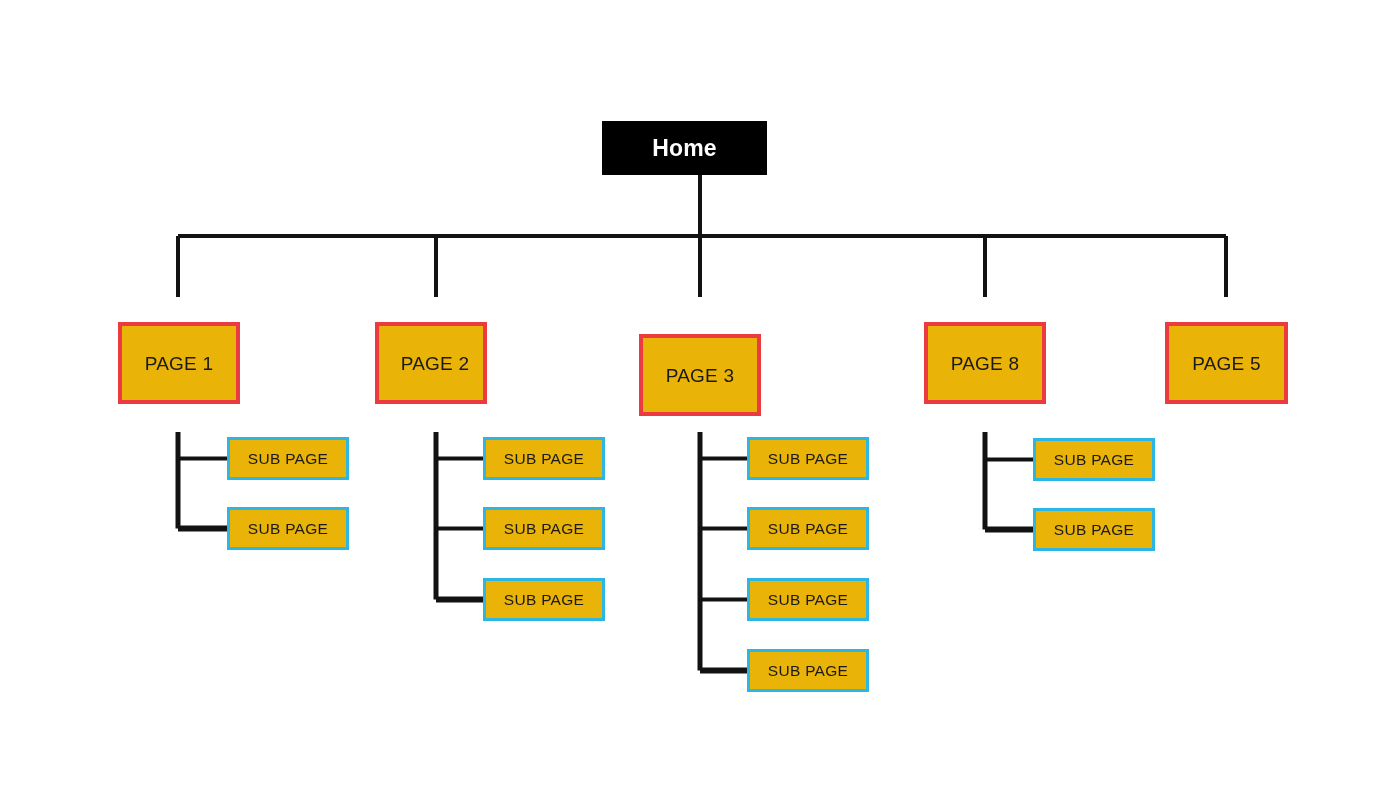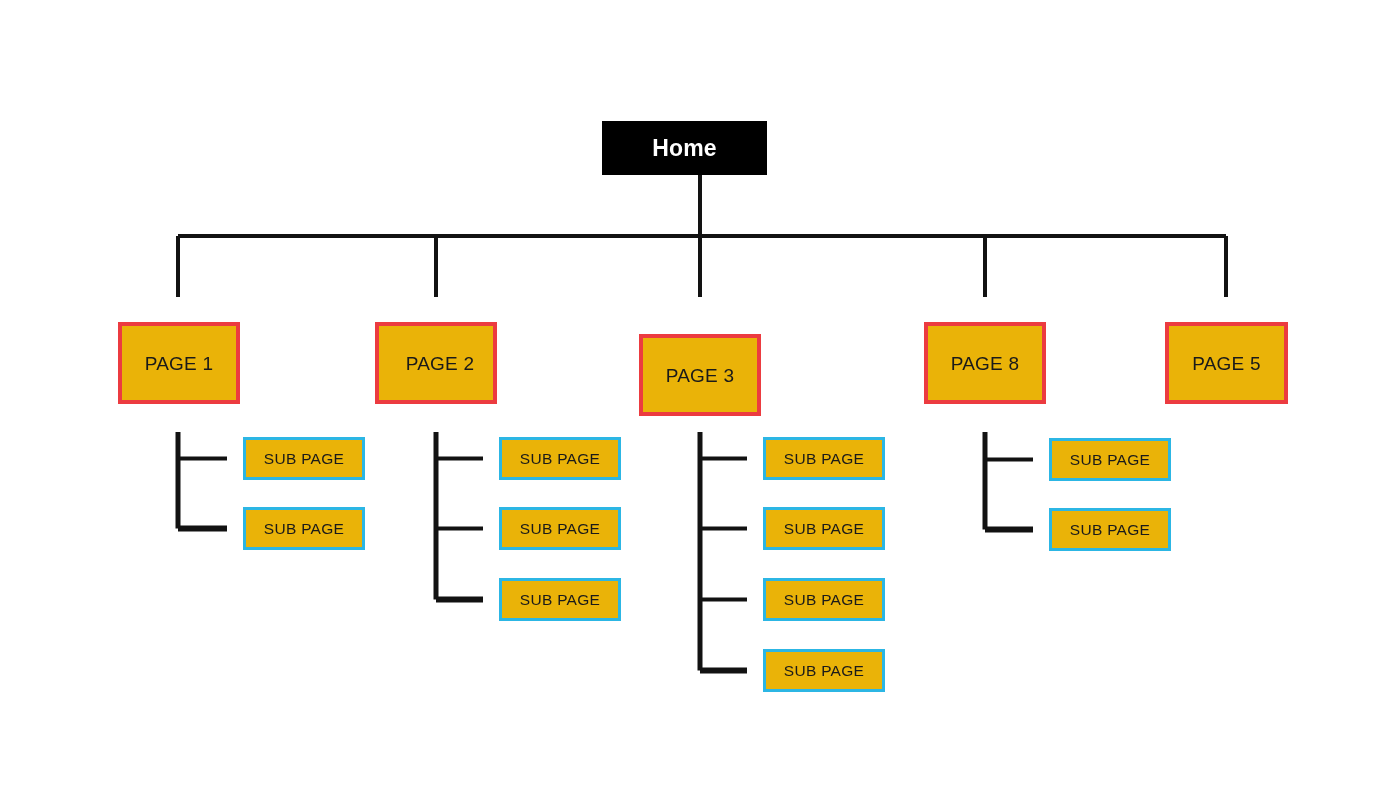--- a/index.html
+++ b/index.html
@@ -51,21 +51,20 @@
     font-size: 19px;
     font-weight: 400;
     letter-spacing: 0.2px;
   }
   .node-sub {
     border: 3px solid #2cb6e4;
     color: #1a1a1a;
     font-size: 15.5px;
     font-weight: 400;
     letter-spacing: 0.3px;
-    margin-left: 16px;
   }
   .node-label {
     display: block;
     line-height: 1;
   }
 </style>
 </head>
 <body>
 
 <div id="canvas">
@@ -102,21 +101,21 @@
   <div id="nodes-layer">
       <div class="node node-page" style="left: 118px; top: 322px; width: 122px; height: 82px;">
         <span class="node-label">PAGE 1</span>
       </div>
       <div class="node node-sub" style="left: 227px; top: 437px; width: 122px; height: 43px;">
         <span class="node-label">SUB PAGE</span>
       </div>
       <div class="node node-sub" style="left: 227px; top: 507px; width: 122px; height: 43px;">
         <span class="node-label">SUB PAGE</span>
       </div>
-      <div class="node node-page" style="left: 375px; top: 322px; width: 122px; height: 82px; padding-left: 8px;">
+      <div class="node node-page" style="left: 375px; top: 322px; width: 112px; height: 82px; padding-left: 8px;">
         <span class="node-label">PAGE 2</span>
       </div>
       <div class="node node-sub" style="left: 483px; top: 437px; width: 122px; height: 43px;">
         <span class="node-label">SUB PAGE</span>
       </div>
       <div class="node node-sub" style="left: 483px; top: 507px; width: 122px; height: 43px;">
         <span class="node-label">SUB PAGE</span>
       </div>
       <div class="node node-sub" style="left: 483px; top: 578px; width: 122px; height: 43px;">
         <span class="node-label">SUB PAGE</span>

